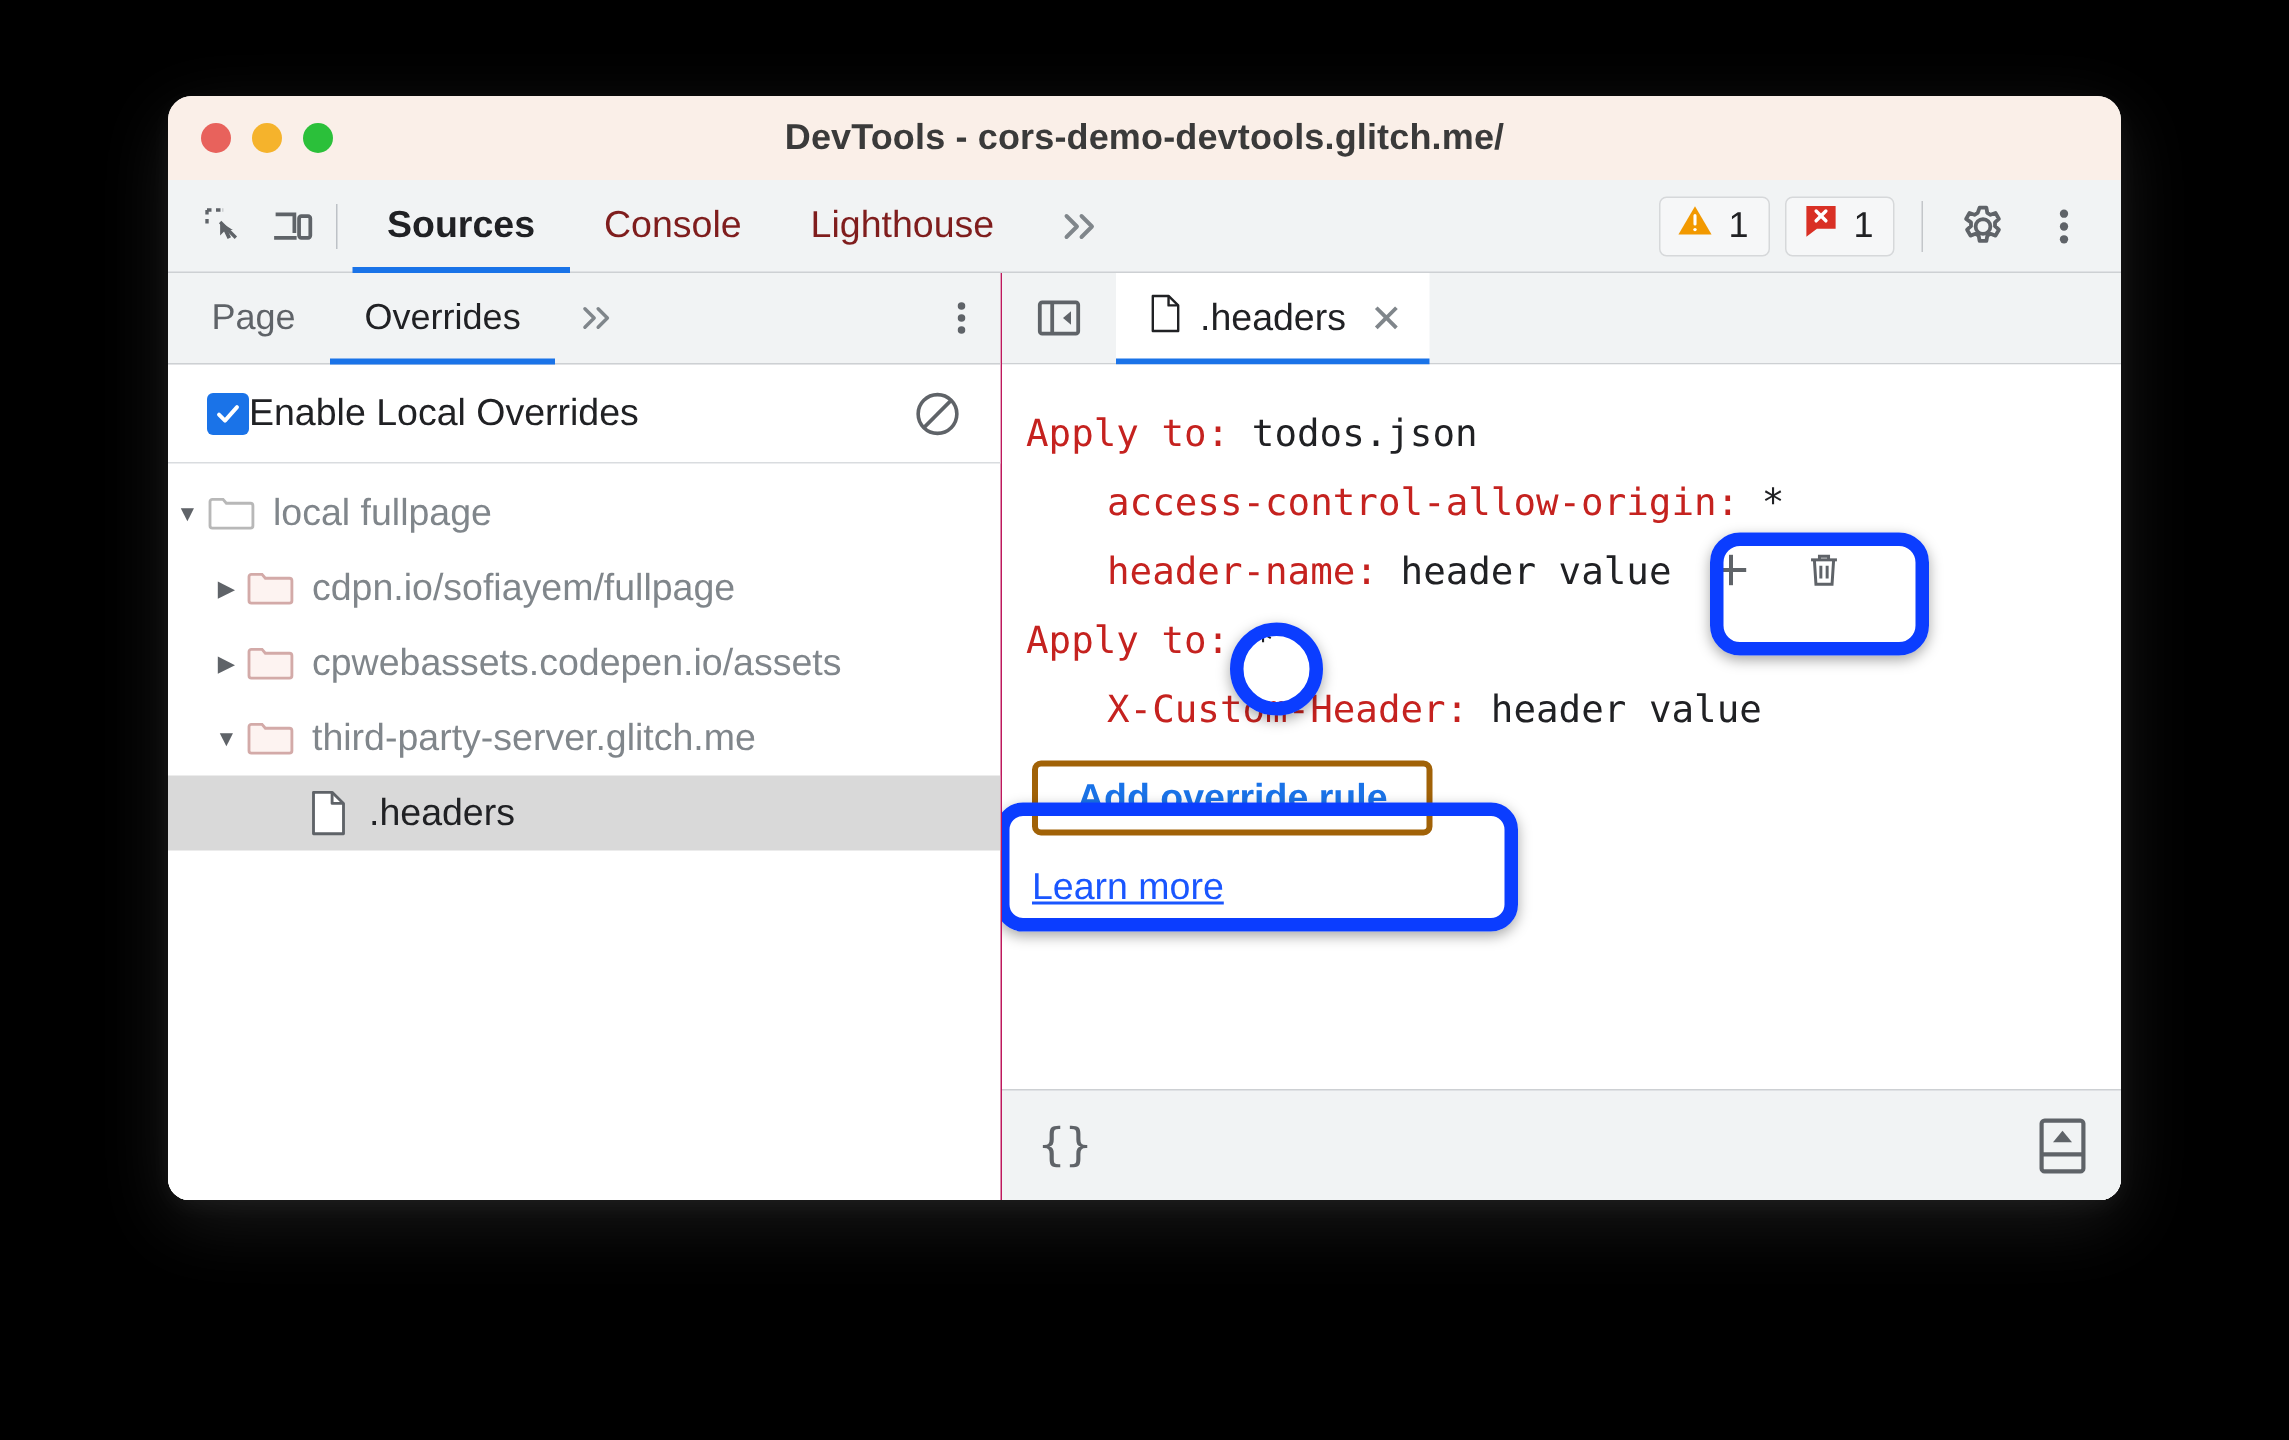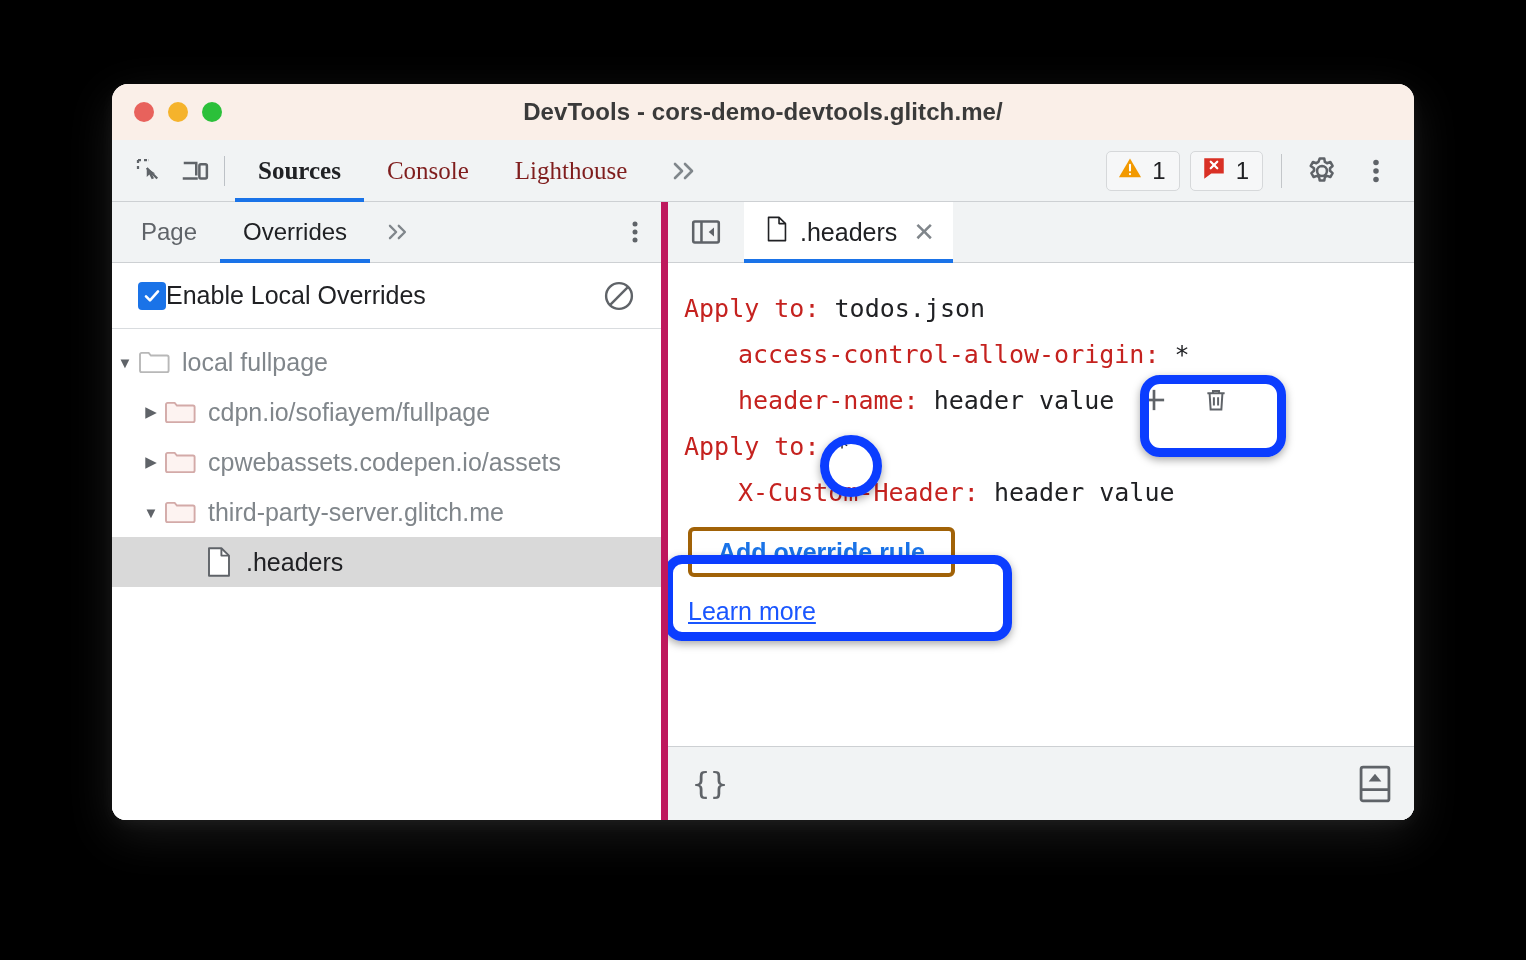--- a/index.html
+++ b/index.html
@@ -16,21 +16,21 @@
     position: relative;
     width: 1526px;
     height: 960px;
     background: #000000;
   }
 
   
   .window {
     position: absolute;
     left: 112px;
-    top: 84px;
+    top: 64px;
     width: 1302px;
     height: 736px;
     border-radius: 16px 16px 14px 14px;
     overflow: hidden;
     background: #ffffff;
     box-shadow: 0 14px 48px rgba(255,255,255,0.10),
                 0 4px 16px rgba(255,255,255,0.05);
   }
 
   
@@ -76,21 +76,21 @@
   .tb-icon-btn {
     width: 46px; height: 44px;
     display: flex; align-items: center; justify-content: center;
     color: #5f6368;
   }
   .tb-sep {
     width: 1px; height: 30px;
     background: #bdc1c6;
     margin: 0 10px 0 6px;
   }
-  .dt-tabs { display: flex; align-items: stretch; height: 62px; font-family: Liberation Serif, serif; }
+  .dt-tabs { display: flex; align-items: stretch; height: 62px; }
   .dt-tab {
     display: flex; align-items: center;
     padding: 0 23px;
     font-size: 25px;
     color: #7f1d1d;
     position: relative;
   }
   .dt-tab.active { color: #202124; font-weight: bold; }
   .dt-tab.active::after {
     content: "";
@@ -130,21 +130,21 @@
   }
 
   
   .dt-body {
     display: flex;
     height: calc(736px - 56px - 62px);
     background: #ffffff;
   }
   .left-pane {
     width: 556px;
-    border-right: 7px solid #be185d;
+    border-right: 1px solid #be185d;
     display: flex;
     flex-direction: column;
     background: #ffffff;
     overflow: hidden;
   }
   .right-pane {
     flex: 1;
     display: flex;
     flex-direction: column;
     background: #ffffff;

